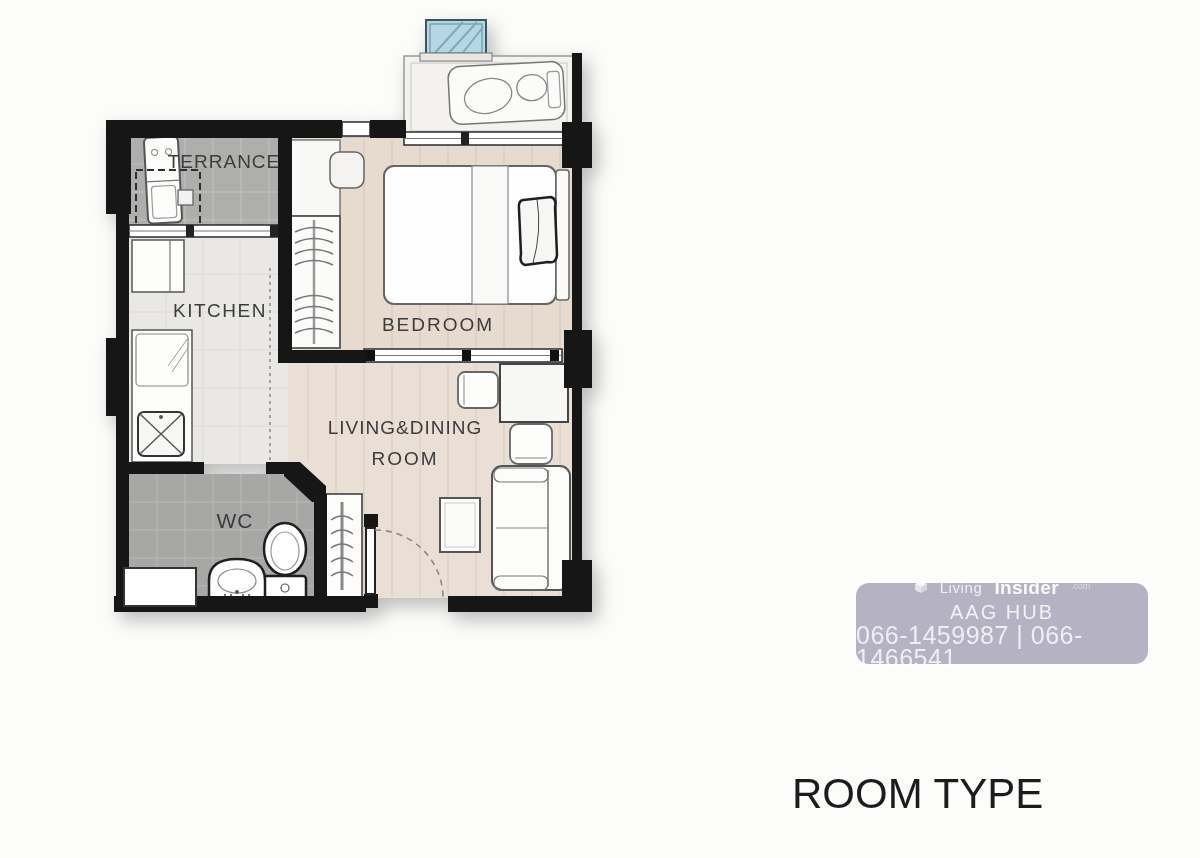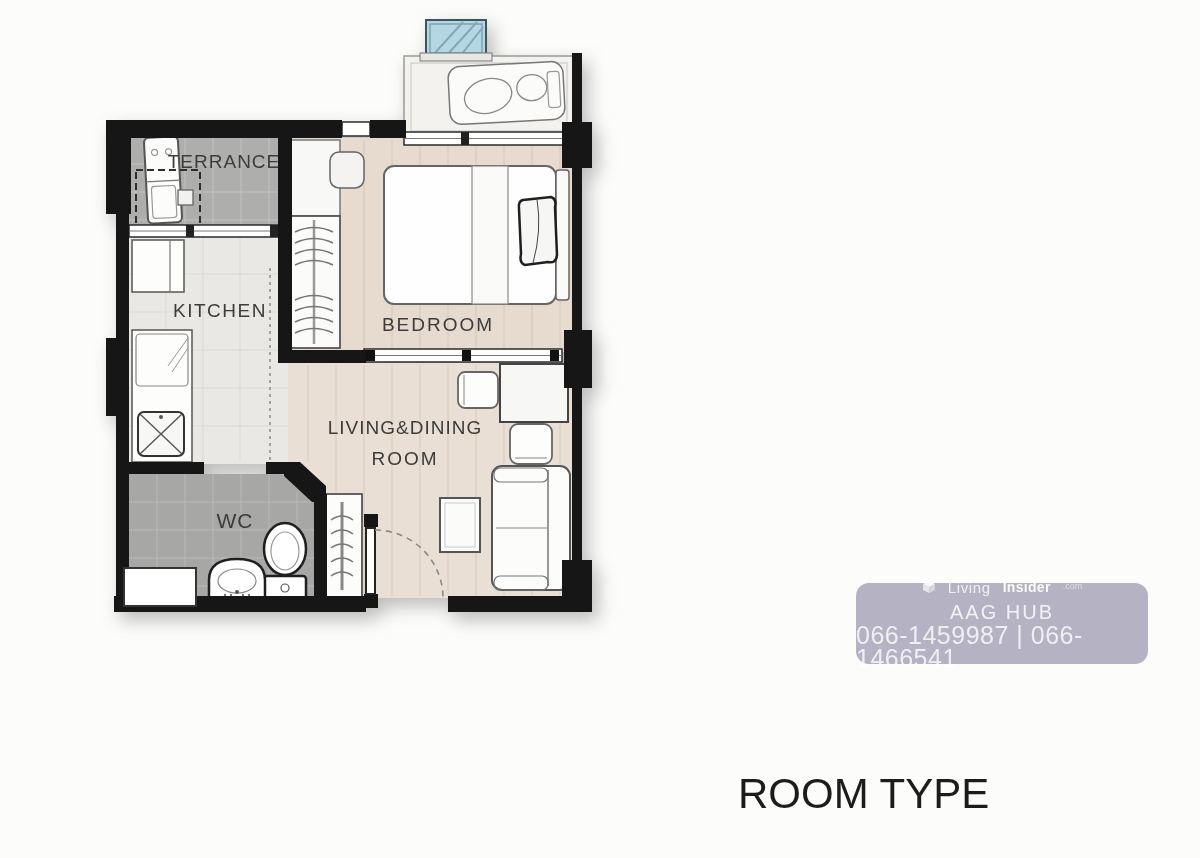--- a/index.html
+++ b/index.html
@@ -6,25 +6,25 @@
   .page{position:relative;width:1200px;height:858px;font-family:"Liberation Sans",sans-serif;padding-left:36px;}
   svg text{font-family:"Liberation Sans",sans-serif;}
   .plan-shadow{filter:drop-shadow(6px 8px 9px rgba(70,70,70,0.35));}
   .watermark{
     position:absolute;left:856px;top:583px;width:292px;height:81px;
     background:#b5b3c3;border-radius:13px;display:flex;flex-direction:column;
     align-items:center;justify-content:center;color:#fff;
   }
   .wm-line1{display:flex;align-items:center;gap:12px;line-height:17px;}
   .wm-brand-light{font-size:15px;font-weight:400;letter-spacing:.6px;color:rgba(255,255,255,.80);}
-  .wm-brand-bold{font-size:14px;font-weight:700;letter-spacing:.3px;color:rgba(255,255,255,.92);}
+  .wm-brand-bold{font-size:19px;font-weight:700;letter-spacing:.3px;color:rgba(255,255,255,.92);}
   .wm-brand-suffix{font-size:9px;color:rgba(255,255,255,.55);align-self:flex-end;padding-bottom:2px;}
   .wm-line2{font-size:20px;letter-spacing:2px;color:rgba(255,255,255,.82);margin-top:3px;line-height:24px;}
   .wm-line3{font-size:25px;letter-spacing:.5px;color:rgba(255,255,255,.78);line-height:23px;}
-  .caption{position:absolute;left:738px;top:772px;color:#1c1c1c;}
+  .caption{position:absolute;left:792px;top:772px;color:#1c1c1c;}
   .caption .cap-line{font-size:42px;line-height:43px;font-weight:400;letter-spacing:0;}
 </style>
 </head>
 <body>
 
 <div class="page">
 
   <svg width="1200" height="858" viewBox="0 0 1200 858">
     <g class="plan-shadow">
 

